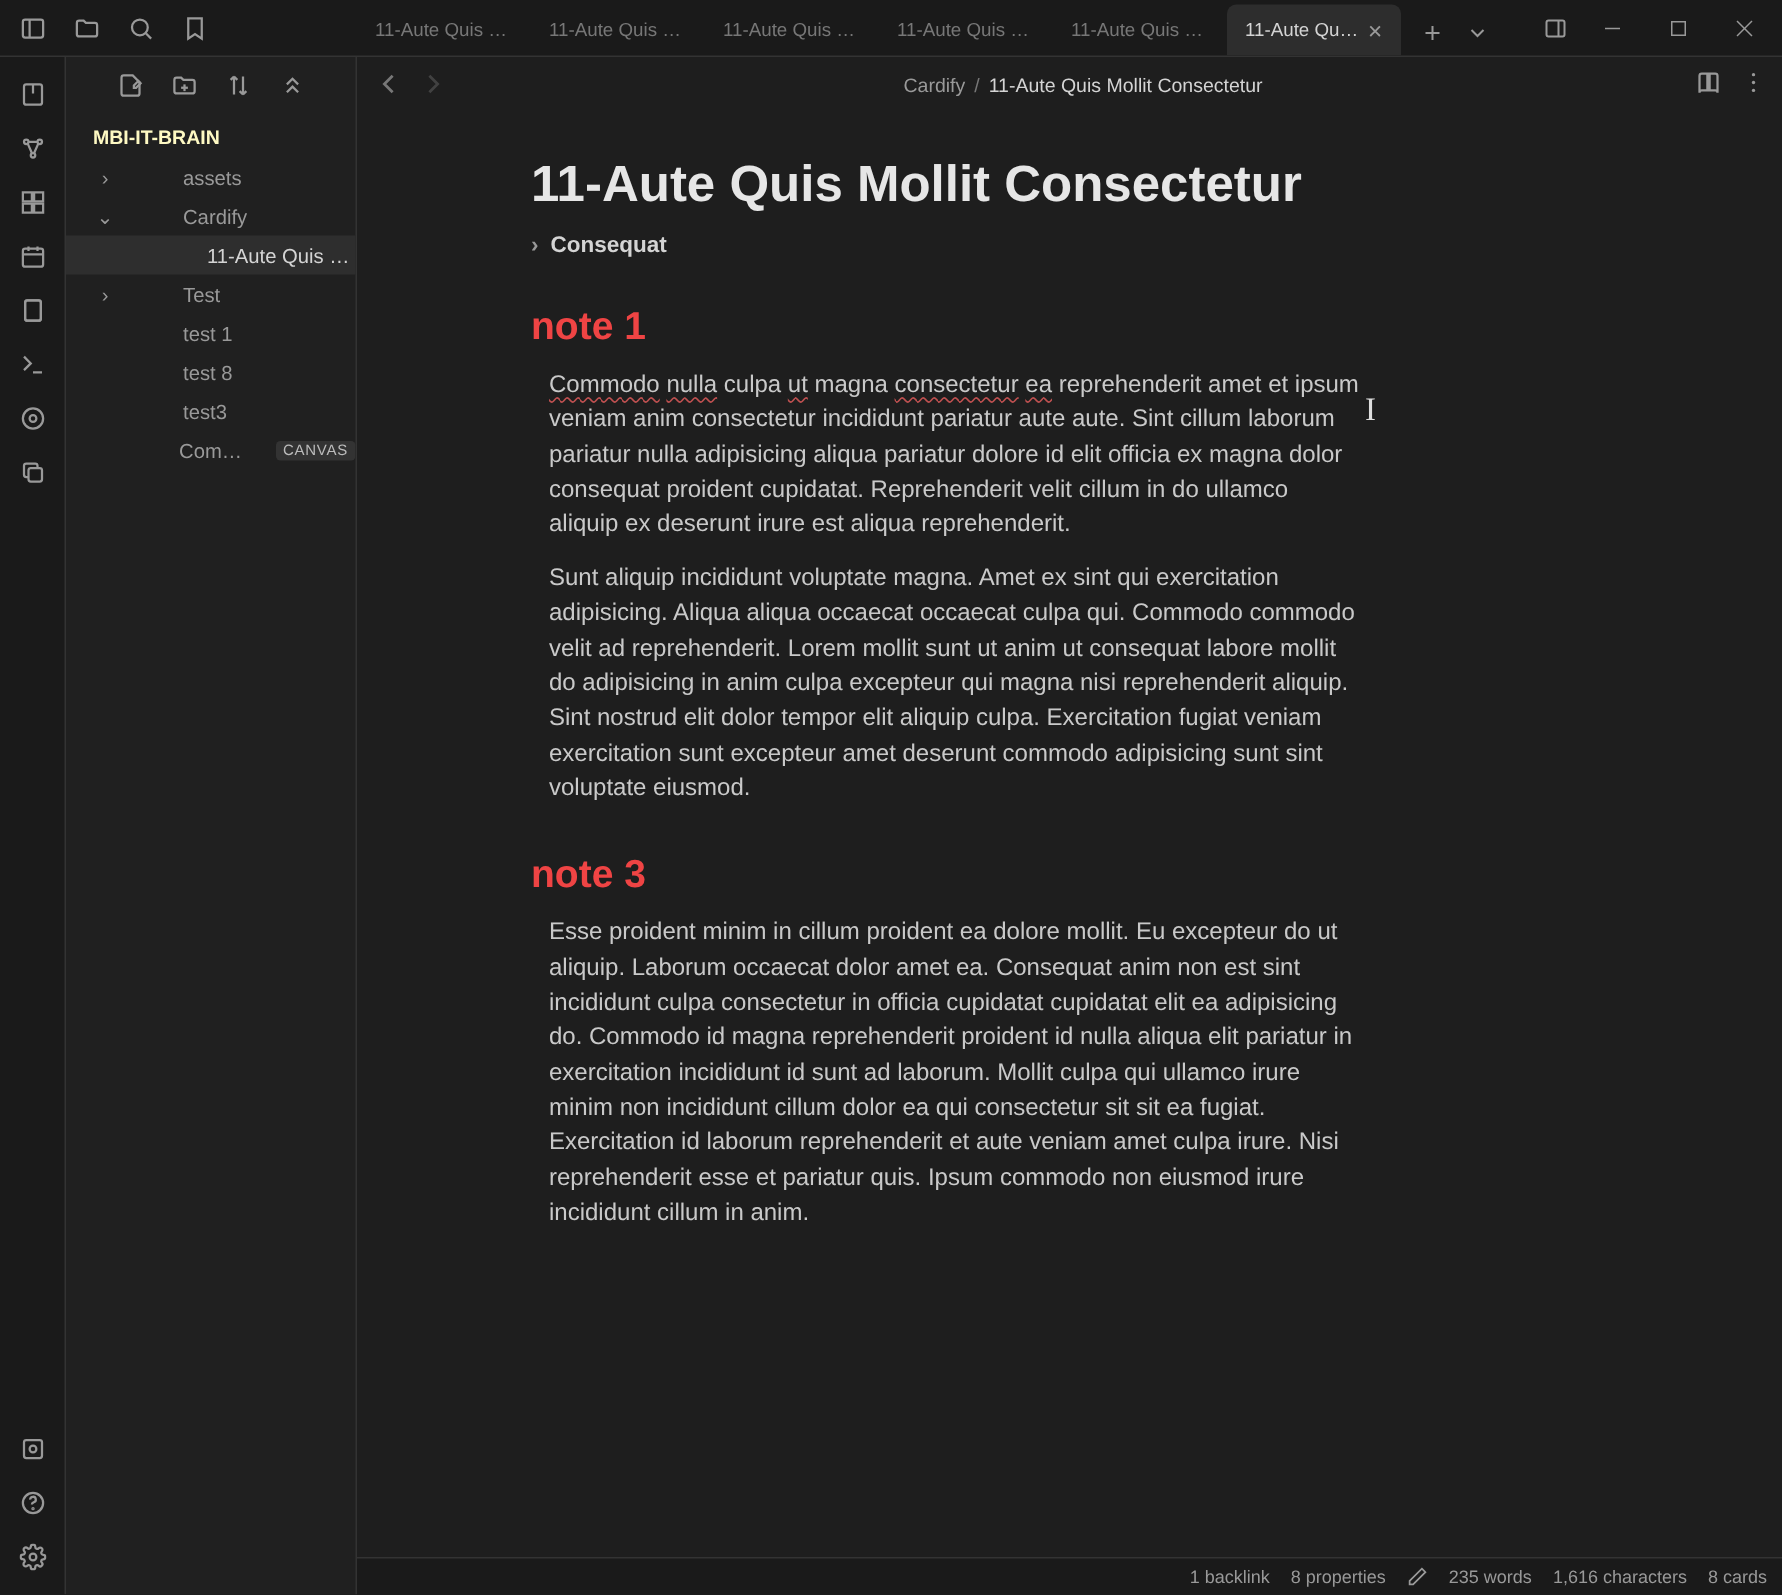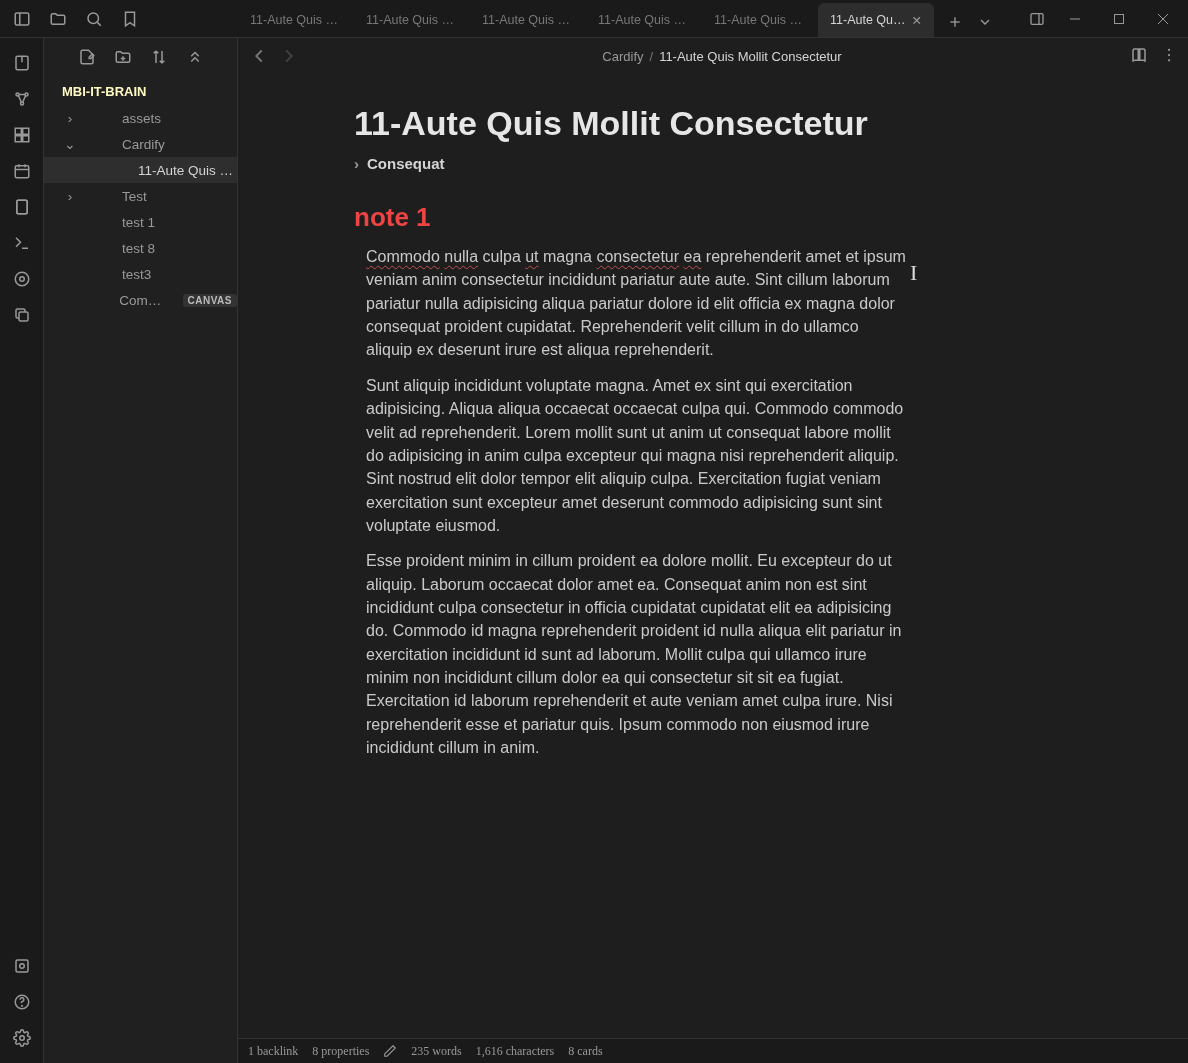--- a/index.html
+++ b/index.html
@@ -175,21 +175,20 @@
     margin-left: 42px;
   }
   .tree-chevron { width:12px;display:inline-flex;justify-content:center;}
   .badge {
     background: #333;
     color: #bbb;
     font-size: 10px;
     padding: 1px 5px;
     border-radius: 3px;
     letter-spacing: 0.5px;
-    font-weight: bold;
   }
 
   
   .editor {
     flex: 1;
     display: flex;
     flex-direction: column;
     background: var(--bg-darkest);
     min-width: 0;
   }
@@ -262,25 +261,25 @@
     color: #ddd;
     pointer-events: none;
   }
 
   .statusbar {
     height: 24px;
     background: var(--bg-darker);
     border-top: 1px solid var(--border);
     display: flex;
     align-items: center;
+    justify-content: flex-end;
     padding: 12px 10px;
     gap: 14px;
     font-size: 12px;
     color: var(--text-muted);
-    font-family: Liberation Serif, serif;
   }
   .statusbar .pencil{display:inline-flex;align-items:center;}
   .statusbar svg{width:14px;height:14px;}
 </style>
 </head>
 <body>
 
 <div class="titlebar">
   <div class="titlebar-left">
     <div class="icon-btn">
@@ -547,20 +546,21 @@
 
       <h2 class="section-title">note 1</h2>
       <p class="para">
         <span class="spell">Commodo</span>
         <span class="spell">nulla</span><span> culpa </span><span class="spell">ut</span><span> magna </span><span class="spell">consectetur</span><span> </span><span class="spell">ea</span>
         <span>reprehenderit amet et ipsum veniam anim consectetur incididunt pariatur aute aute. Sint cillum laborum pariatur nulla adipisicing aliqua pariatur dolore id elit officia ex magna dolor consequat proident cupidatat. Reprehenderit velit cillum in do ullamco aliquip ex deserunt irure est aliqua reprehenderit.</span>
       </p>
 
       <p class="para">Sunt aliquip incididunt voluptate magna. Amet ex sint qui exercitation adipisicing. Aliqua aliqua occaecat occaecat culpa qui. Commodo commodo velit ad reprehenderit. Lorem mollit sunt ut anim ut consequat labore mollit do adipisicing in anim culpa excepteur qui magna nisi reprehenderit aliquip. Sint nostrud elit dolor tempor elit aliquip culpa. Exercitation fugiat veniam exercitation sunt excepteur amet deserunt commodo adipisicing sunt sint voluptate eiusmod.</p>
 
+      <h2 class="section-title">note 3</h2>
       <p class="para">Esse proident minim in cillum proident ea dolore mollit. Eu excepteur do ut aliquip. Laborum occaecat dolor amet ea. Consequat anim non est sint incididunt culpa consectetur in officia cupidatat cupidatat elit ea adipisicing do. Commodo id magna reprehenderit proident id nulla aliqua elit pariatur in exercitation incididunt id sunt ad laborum. Mollit culpa qui ullamco irure minim non incididunt cillum dolor ea qui consectetur sit sit ea fugiat. Exercitation id laborum reprehenderit et aute veniam amet culpa irure. Nisi reprehenderit esse et pariatur quis. Ipsum commodo non eiusmod irure incididunt cillum in anim.</p>
 
       <span class="text-cursor" style="top:186px; left:672px;">I</span>
     </div>
 
     <div class="statusbar">
       <span>1 backlink</span>
       <span>8 properties</span>
       <span class="pencil">
           <svg viewBox="0 0 24 24" fill="none" stroke="currentColor" stroke-width="2">

